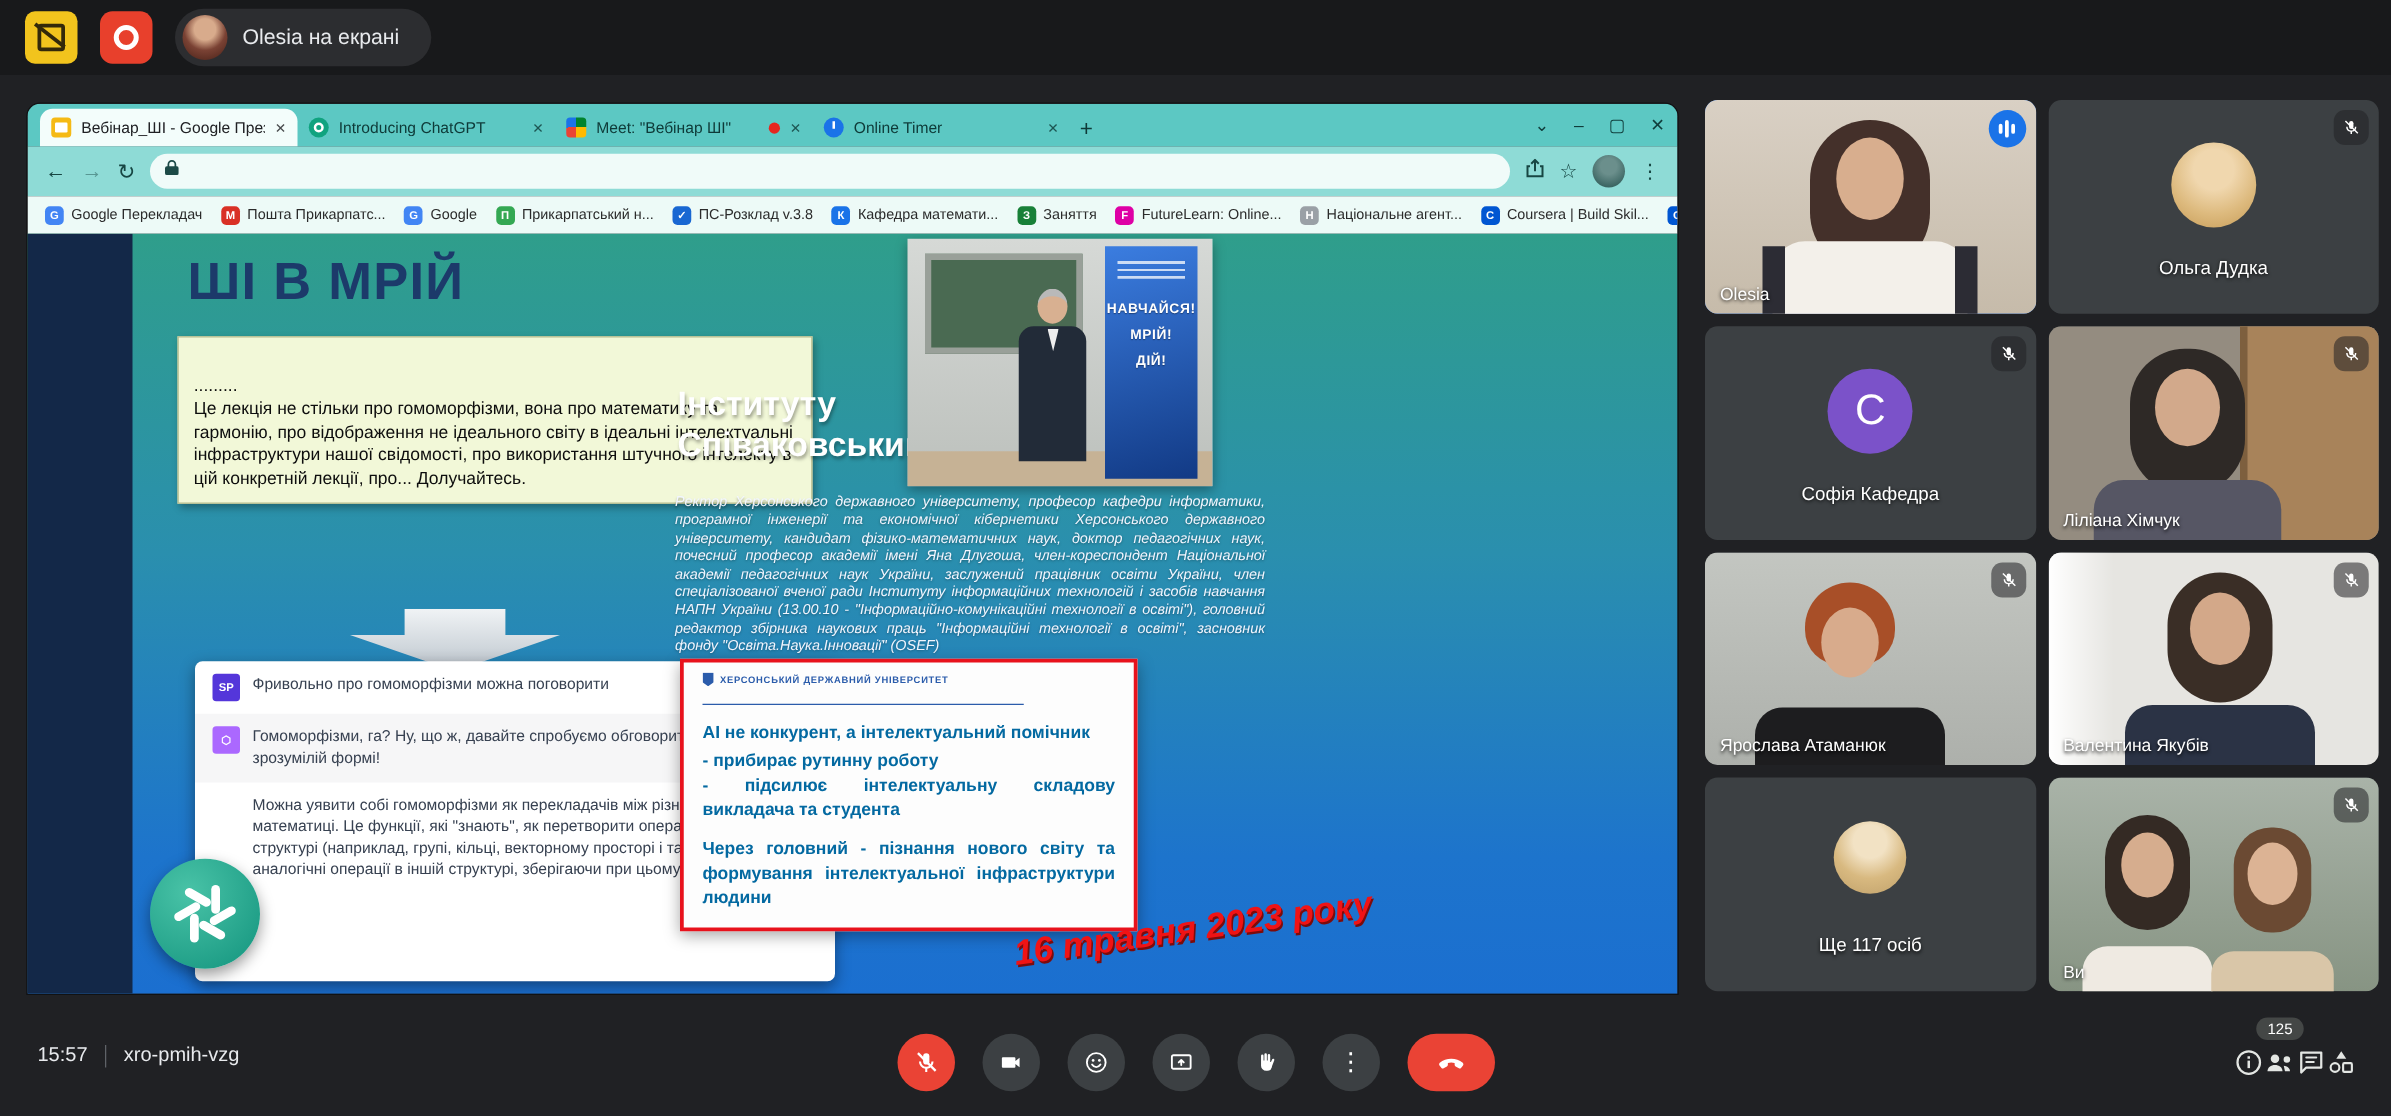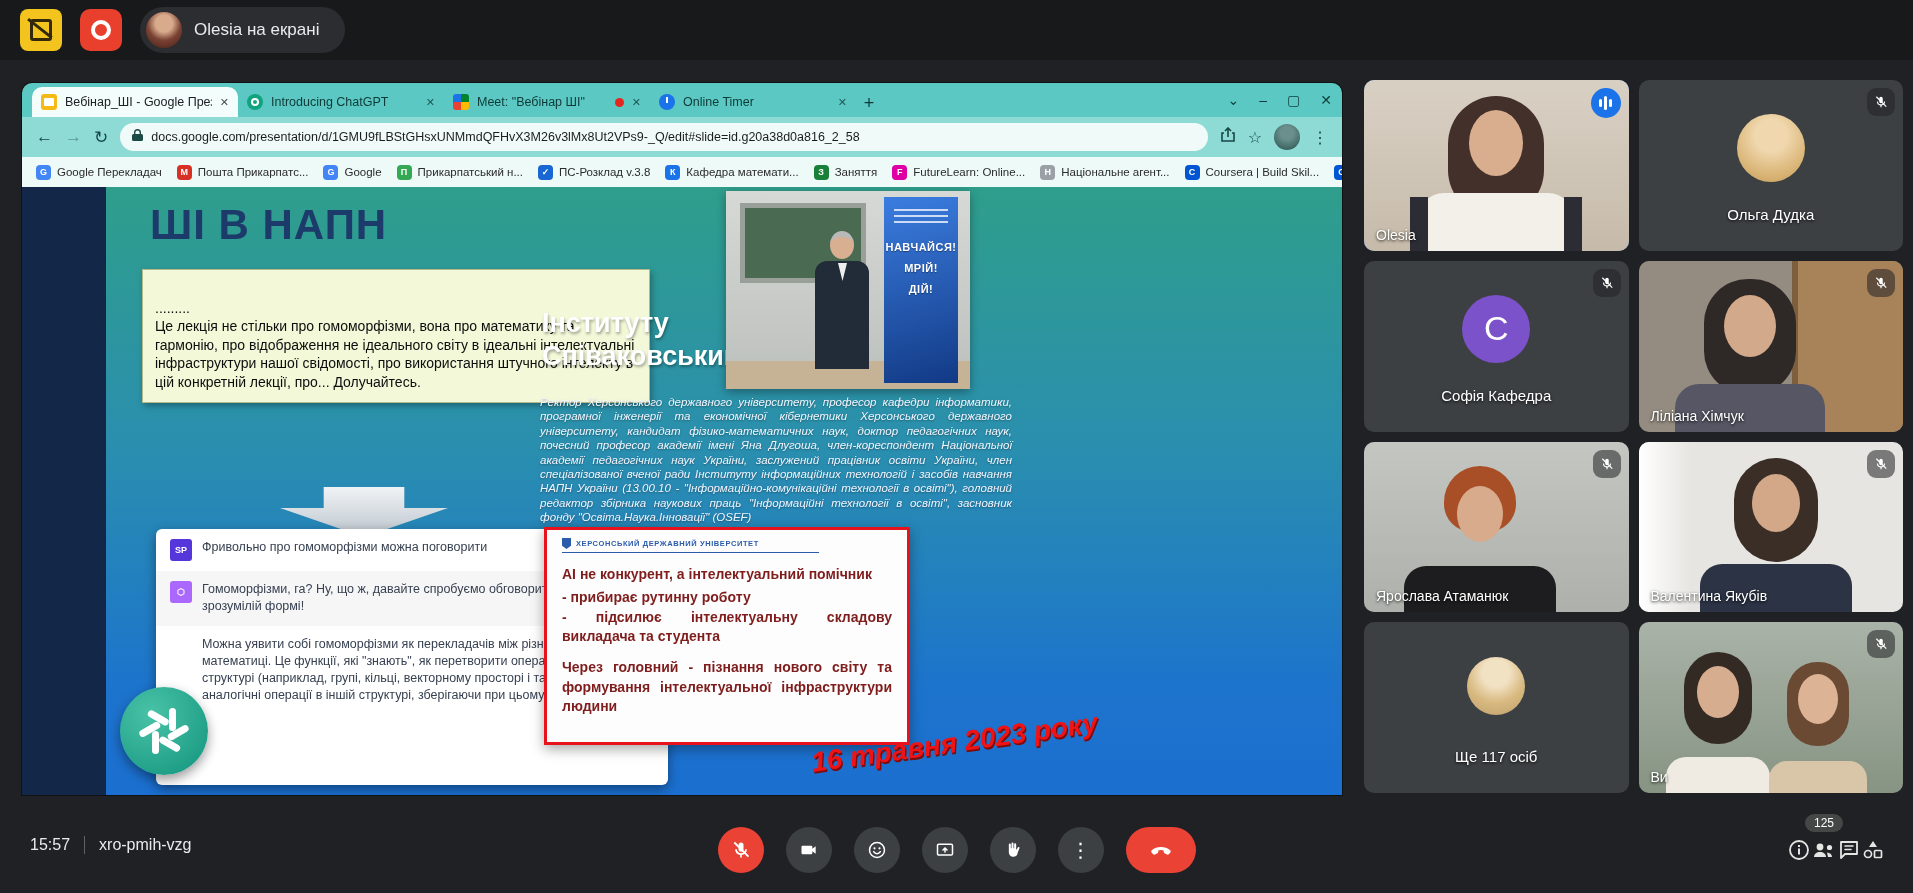--- a/index.html
+++ b/index.html
@@ -73,23 +73,23 @@
   .man-head { position:absolute; left:104px; top:40px; width:24px; height:28px; border-radius:50%; background:#d8b091; border-top:6px solid #b9b9b9; }
   .man-body { position:absolute; left:89px; top:70px; width:54px; height:108px; background:#222b38; border-radius:12px 12px 0 0; }
   .man-shirt { position:absolute; left:112px; top:72px; width:9px; height:18px; background:#eee; clip-path:polygon(0 0,100% 0,50% 100%); }
   .roll-banner { position:absolute; right:12px; top:6px; width:74px; height:186px; background:linear-gradient(165deg,#3b7de0,#123a85); text-align:center; color:#fff; padding-top:40px; }
   .roll-banner::before { content:""; position:absolute; left:10px; top:8px; right:10px; height:18px; background:repeating-linear-gradient(0deg,rgba(255,255,255,.75) 0 2px, transparent 2px 6px); }
   .slogan { font-size:11px; font-weight:bold; line-height:21px; letter-spacing:.5px; text-shadow:0 1px 1px rgba(0,0,0,.4); }
 
   .bio { position:absolute; left:518px; top:208px; width:472px; color:#f2f6ff; font-size:11.5px; font-style:italic; line-height:1.25; text-align:justify; text-shadow:0 1px 2px rgba(0,0,0,.35); }
 
   .ai-box { position:absolute; left:522px; top:340px; width:366px; height:218px; background:#fdfdfd; border:3px solid #e8121c; padding:8px 15px; box-shadow:0 4px 12px rgba(0,0,0,.35); }
-  .ai-header { display:flex; align-items:center; gap:5px; color:#2b5cab; font-size:7.5px; font-weight:bold; letter-spacing:.6px; border-bottom:1px solid #2b5cab; padding-bottom:3px; width:78%; }
+  .ai-header { display:flex; align-items:center; gap:5px; color:#2b5cab; font-size:7.5px; font-weight:bold; letter-spacing:.6px; border-bottom:1px solid #2b5cab; padding-bottom:14px; width:78%; }
   .crest { width:9px; height:11px; background:#2b5cab; clip-path:polygon(0 0,100% 0,100% 70%,50% 100%,0 70%); flex:none; }
-  .ai-line { font-weight:bold; color:#7f1d1d; font-size:14px; line-height:1.38; text-align:justify; }
+  .ai-line { font-weight:bold; color:#0369a1; font-size:14px; line-height:1.38; text-align:justify; }
   .mt12 { margin-top:12px; }
   .mt4 { margin-top:4px; }
   .date-stamp { position:absolute; left:788px; top:540px; transform:rotate(-8deg); color:#f01315; font-size:28px; font-weight:bold; font-style:italic; white-space:nowrap; text-shadow:1px 2px 0 #7d0b0b; }
 
   
   .tiles { position:absolute; left:1364px; top:80px; width:539px; height:713px; display:grid; grid-template-columns:1fr 1fr; grid-template-rows:repeat(4,1fr); gap:10px; }
   .tile { position:relative; background:#3c4043; border-radius:10px; overflow:hidden; }
   .tile.active-speaker { box-shadow:inset 0 0 0 3px #2f7df6; }
   .tname { position:absolute; left:12px; bottom:8px; color:#fff; font-size:14px; text-shadow:0 1px 3px rgba(0,0,0,.9); z-index:4; }
   .tname.center { left:0; right:0; bottom:28px; text-align:center; font-size:15px; }
@@ -163,21 +163,20 @@
   <div class="toolbar">
     <span class="nav-ic">←</span>
     <span class="nav-ic dim">→</span>
     <span class="nav-ic">↻</span>
     <div class="addressbar">
       <span>
         <svg width="11" height="13" viewBox="0 0 11 13">
             <path fill="#1c4a47" d="M2 5V3.5a3.5 3.5 0 0 1 7 0V5h.5A1.5 1.5 0 0 1 11 6.5v4A1.5 1.5 0 0 1 9.5 12h-8A1.5 1.5 0 0 1 0 10.5v-4A1.5 1.5 0 0 1 1.5 5H2zm1.4 0h4.2V3.5a2.1 2.1 0 0 0-4.2 0V5z"></path>
           </svg>
       </span>
-      <span class="url">docs.google.com/presentation/d/1GMU9fLBStGHsxUNMmdQFHvX3M26v3lMx8Ut2VPs9-_Q/edit#slide=id.g20a38d0a816_2_58</span>
     </div>
     <span>
       <svg width="16" height="16" viewBox="0 0 16 16">
           <path fill="none" stroke="#174643" stroke-width="1.6" d="M4 6H2v8h12V6h-2M8 1v9M5 4l3-3 3 3"></path>
         </svg>
     </span>
     <span class="tb-right-ic">☆</span>
     <div class="profile-avatar"></div>
     <span class="tb-right-ic">⋮</span>
   </div>
@@ -225,21 +224,21 @@
       </div>
     <div class="bm">
         <span class="bm-ic" style="background: rgb(0, 86, 210);">C</span>
       </div>
 
   </div>
 
   <div class="content">
     <div class="navstrip"></div>
 
-    <div class="slide-title">ШІ В НАПН</div>
+    <div class="slide-title">ШІ В МРІЙ</div>
 
     <div class="lecture-box">
       <br>
       <span>.........</span><br>
       <span>Це лекція не стільки про  гомоморфізми, вона про математику та гармонію, про відображення не ідеального світу в ідеальні інтелектуальні інфраструктури нашої свідомості, про використання штучного інтелекту в цій конкретній лекції, про... Долучайтесь.</span>
     </div>
 
     <div class="big-arrow"></div>
 
     <div class="chat-card">

